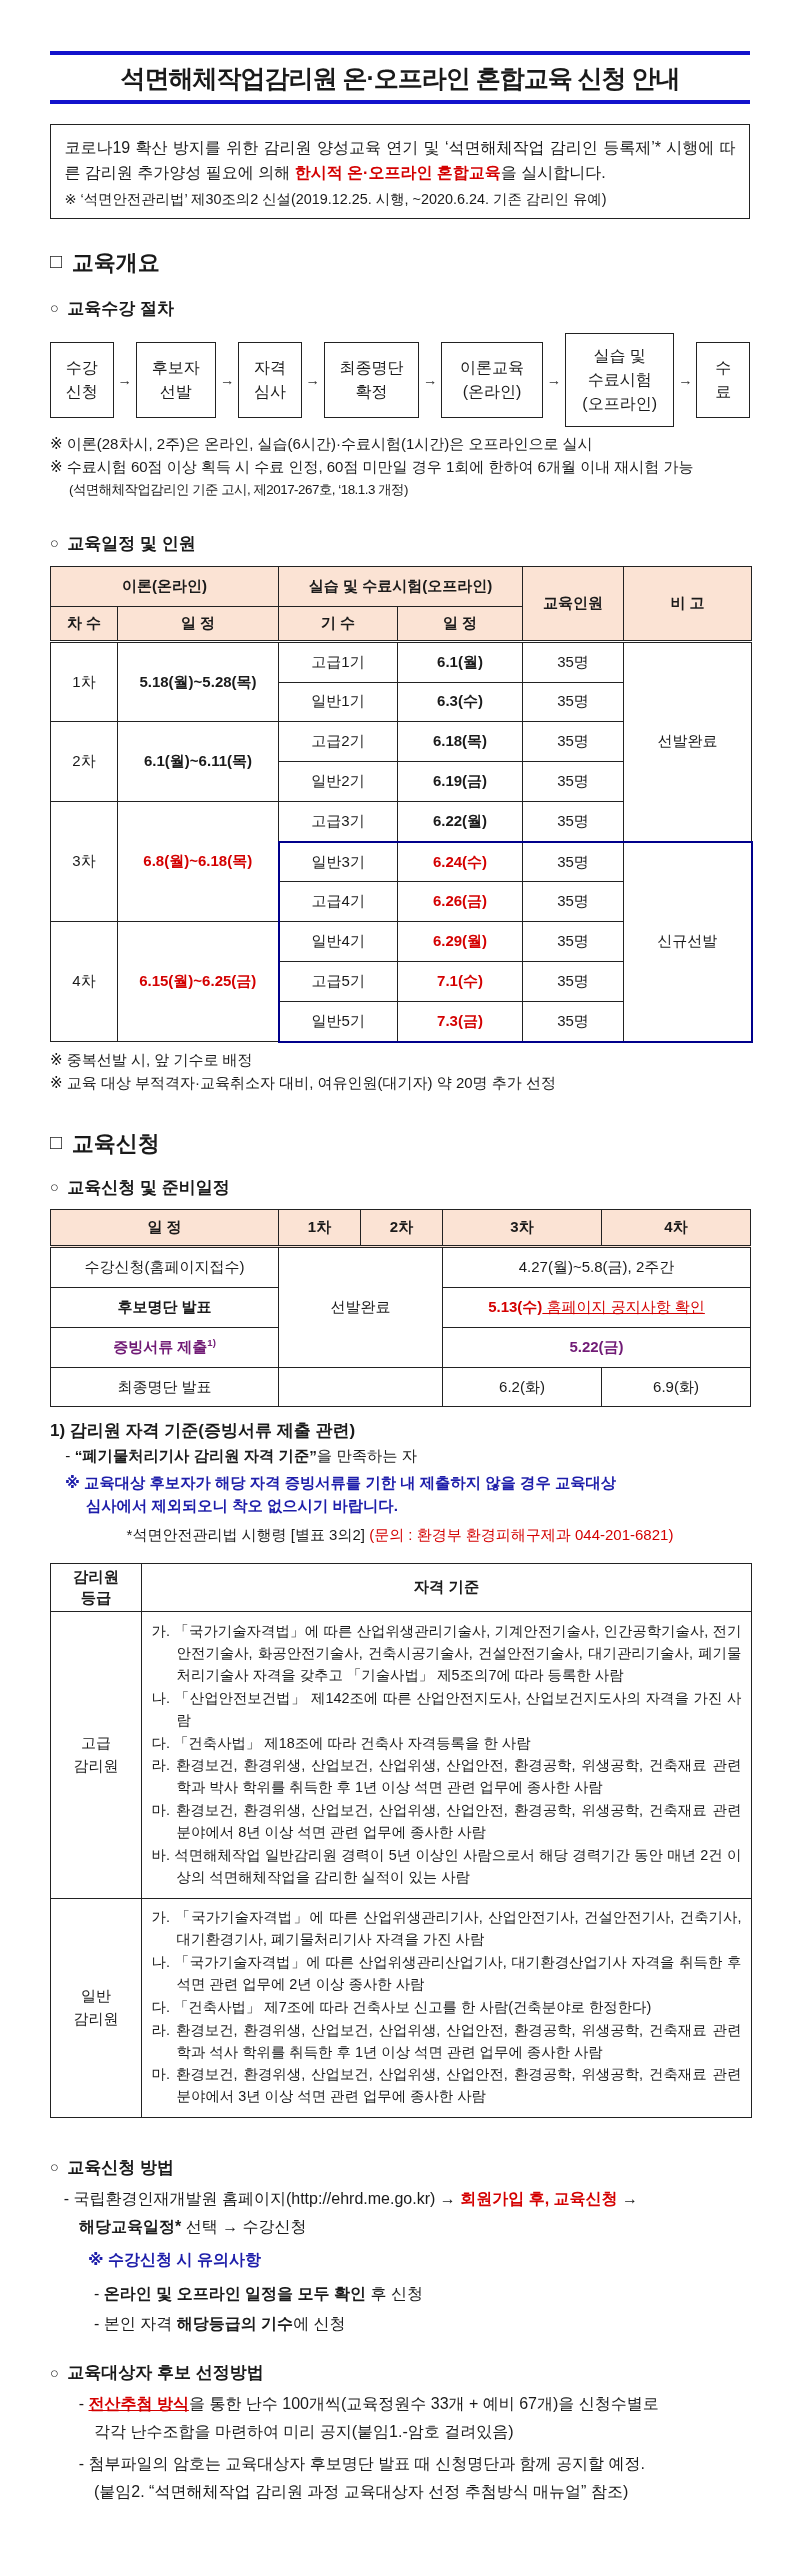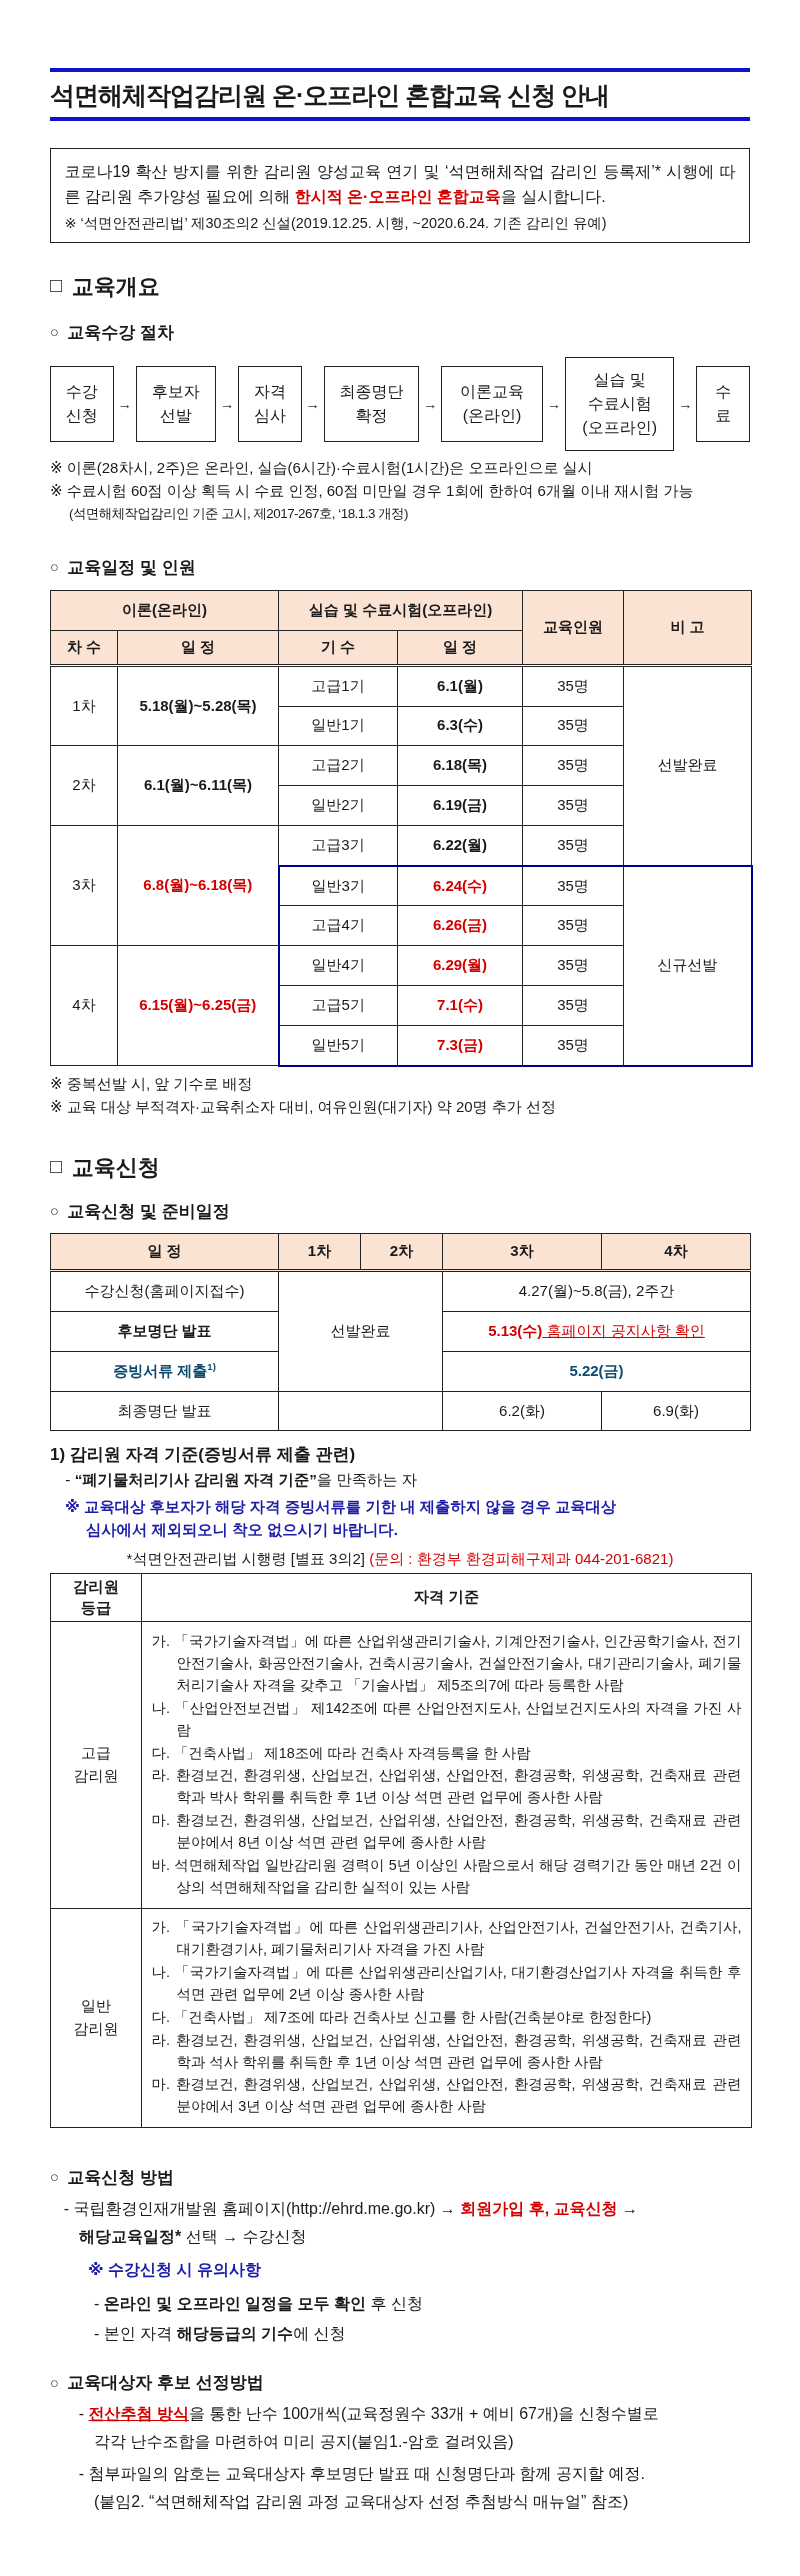--- a/index.html
+++ b/index.html
@@ -4,26 +4,26 @@
 <style>
   html,body{margin:0;padding:0;}
   body{
     width:800px;height:2576px;overflow:hidden;background:#ffffff;
     font-family:"Liberation Sans","DejaVu Sans",sans-serif;
     color:#1a1a1a;
   }
   .page{padding:0 50px;}
 
   
-  .banner{margin-top:68px;border-top:4.8px solid #1212cc;border-bottom:4.8px solid #1212cc;
-          padding:6.7px 0 5.8px 0;text-align:left;}
+  .banner{margin-top:51px;border-top:4.8px solid #1212cc;border-bottom:4.8px solid #1212cc;
+          padding:6.7px 0 5.8px 0;text-align:center;}
   .banner .t{font-size:25px;font-weight:bold;letter-spacing:-1px;}
 
   
-  .introbox{margin-top:27px;border:1.9px solid #222;padding:9.6px 13.4px 7.7px 13.4px;
+  .introbox{margin-top:20px;border:1.9px solid #222;padding:9.6px 13.4px 7.7px 13.4px;
             font-size:16px;line-height:1.58;text-align:justify;}
   .introbox .red{color:#d40000;font-weight:bold;}
   .introbox .note{font-size:14.4px;margin-top:1.9px;text-align:left;}
 
   
   .h1{margin-top:29px;font-size:22px;font-weight:bold;display:flex;align-items:center;gap:9.6px;}
   .h1 .sq{font-weight:normal;font-size:20px;transform:translateY(-1px);}
   .sub{font-size:17px;font-weight:bold;display:flex;align-items:center;gap:8.6px;}
   .sub .ci{font-weight:normal;font-size:14.4px;}
 
@@ -50,21 +50,21 @@
   .dblb{border-bottom:3.8px double #222;}
   table.outer{border:1.9px solid #222;}
 
   
   .t1 td{height:35px;}
   .t1 .hd{height:35px;margin-left:27px;}
   .t1 .hd2{height:29px;}
   .bold{font-weight:bold;}
   .red{color:#d40000;}
   .redb{color:#d40000;font-weight:bold;}
-  .blueb{color:#0c4a6e;font-weight:bold;}
+  .blueb{color:#701a75;font-weight:bold;}
   .hl-top{border-top:2.9px solid #00008b;}
   .hl-left{border-left:2.9px solid #00008b;}
   .hl-right{border-right:2.9px solid #00008b;}
   .hl-bottom{border-bottom:2.9px solid #00008b;}
 
   
   .t2 td{height:35px;}
   .t2 .hd{height:32px;}
   .uline{text-decoration:underline;}
 
@@ -281,21 +281,21 @@
     </tr>
   </tbody>
     </table>
 
   <div class="fn1">1) 감리원 자격 기준(증빙서류 제출 관련)</div>
   <div class="fn2"><span>- </span><span class="bold">“폐기물처리기사 감리원 자격 기준”</span><span>을 만족하는 자</span></div>
   <div class="fn3 pre">※ 교육대상 후보자가 해당 자격 증빙서류를 기한 내 제출하지 않을 경우 교육대상
 심사에서 제외되오니 착오 없으시기 바랍니다.</div>
   <div class="fn4"><span>*석면안전관리법 시행령 [별표 3의2] </span><span class="rd">(문의 : 환경부 환경피해구제과 044-201-6821)</span></div>
 
-  <table class="t3 outer" style="margin-top:4px;border-radius:14px;">
+  <table class="t3 outer" style="margin-top:18px;border-radius:14px;">
     <colgroup>
         <col style="width:91px">
         <col style="width:610px">
       </colgroup>
     <tbody>
         <tr>
       <td class="hd pre">감리원
 등급</td>
       <td class="hd">자격 기준</td>
     </tr>

